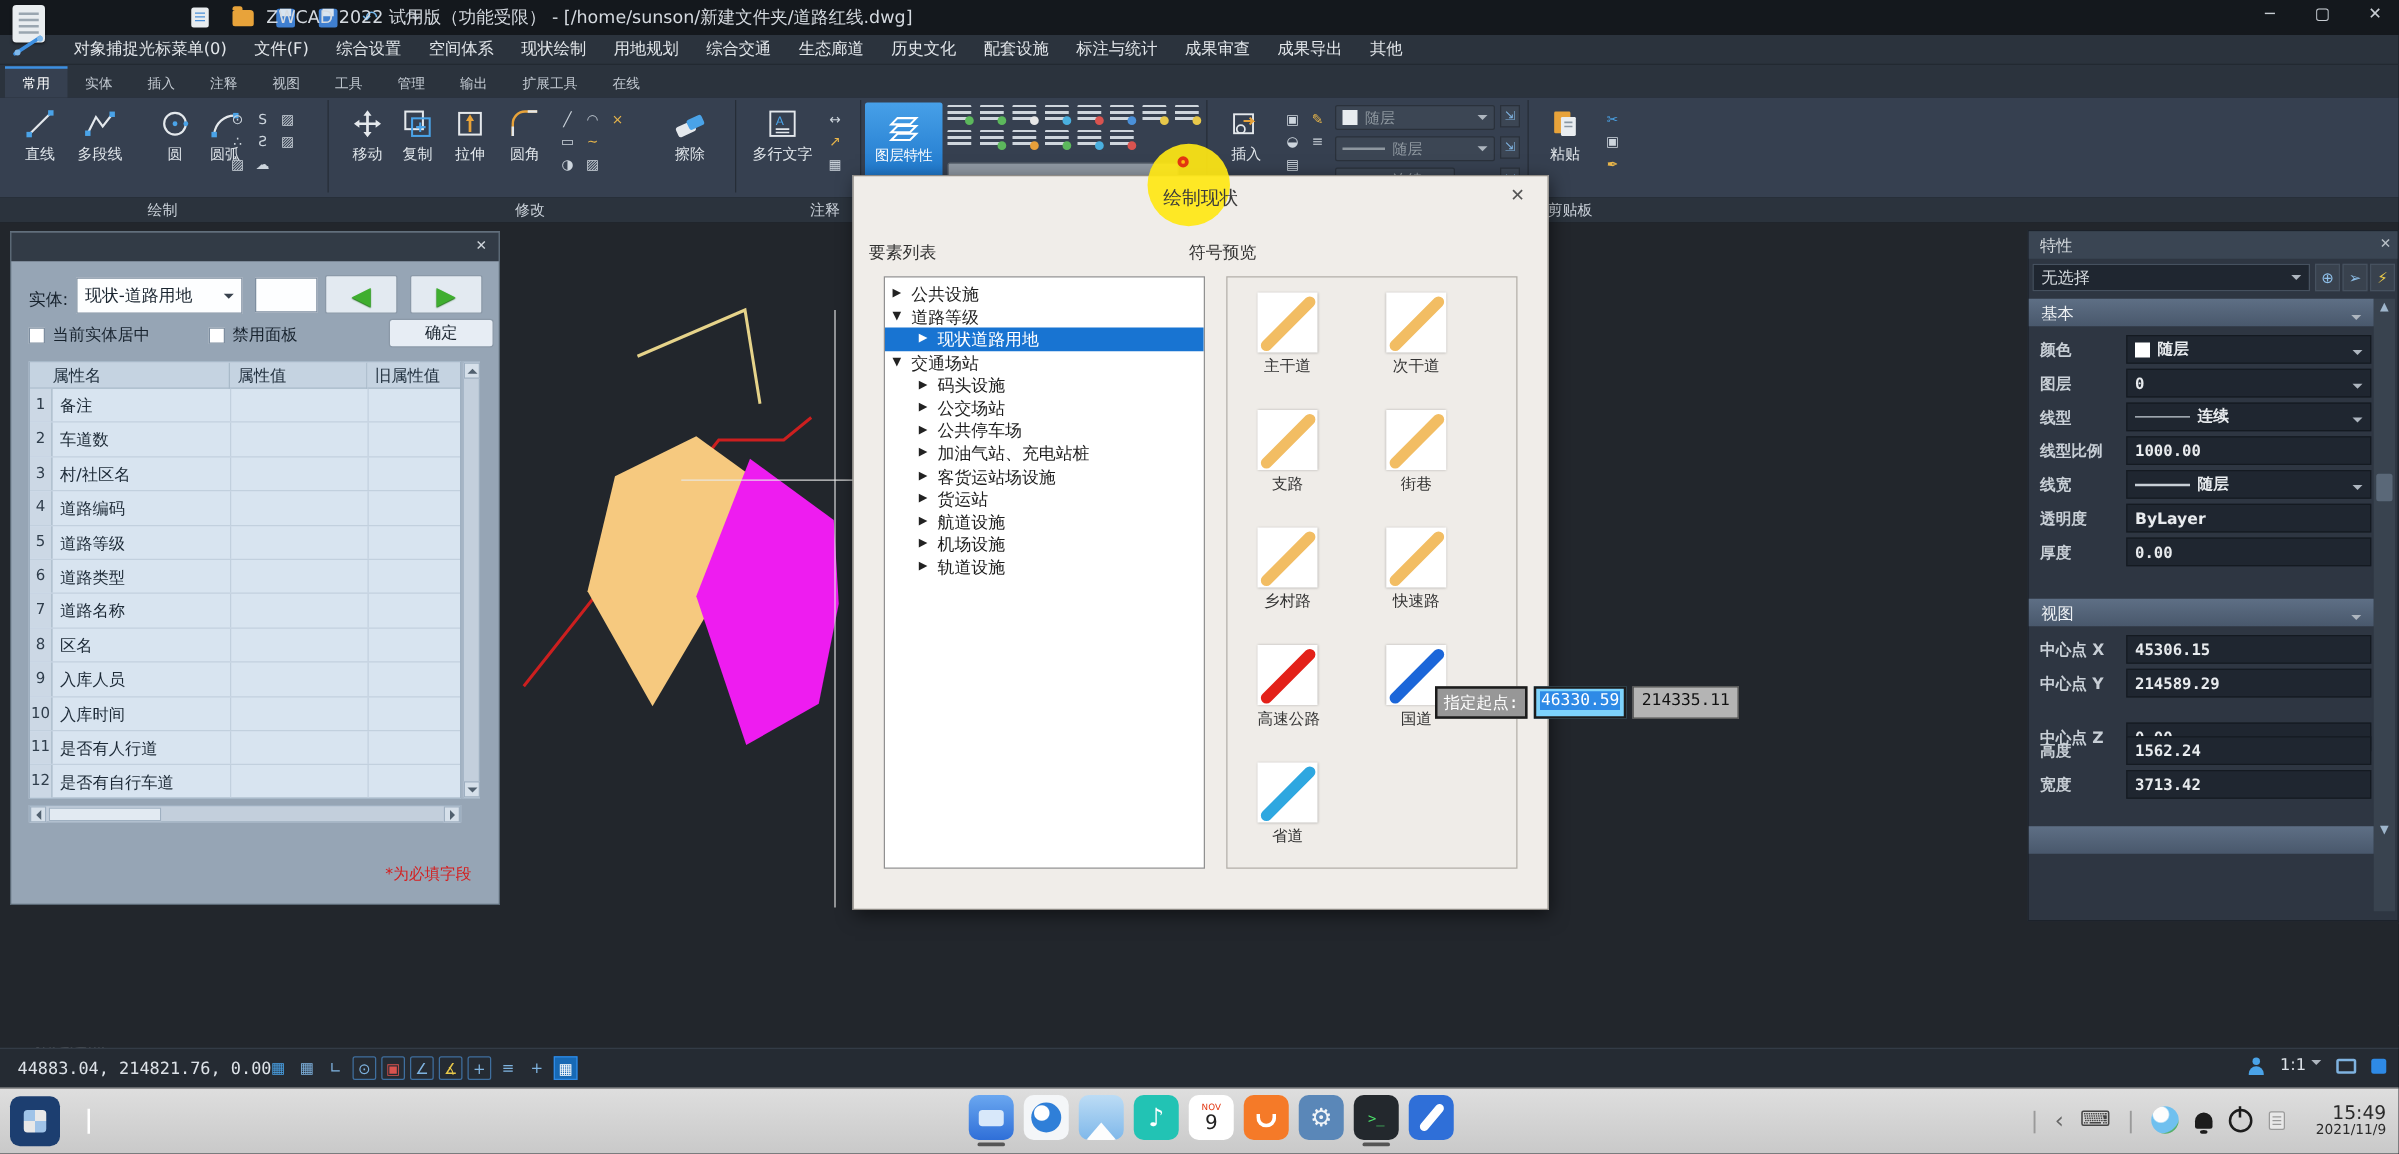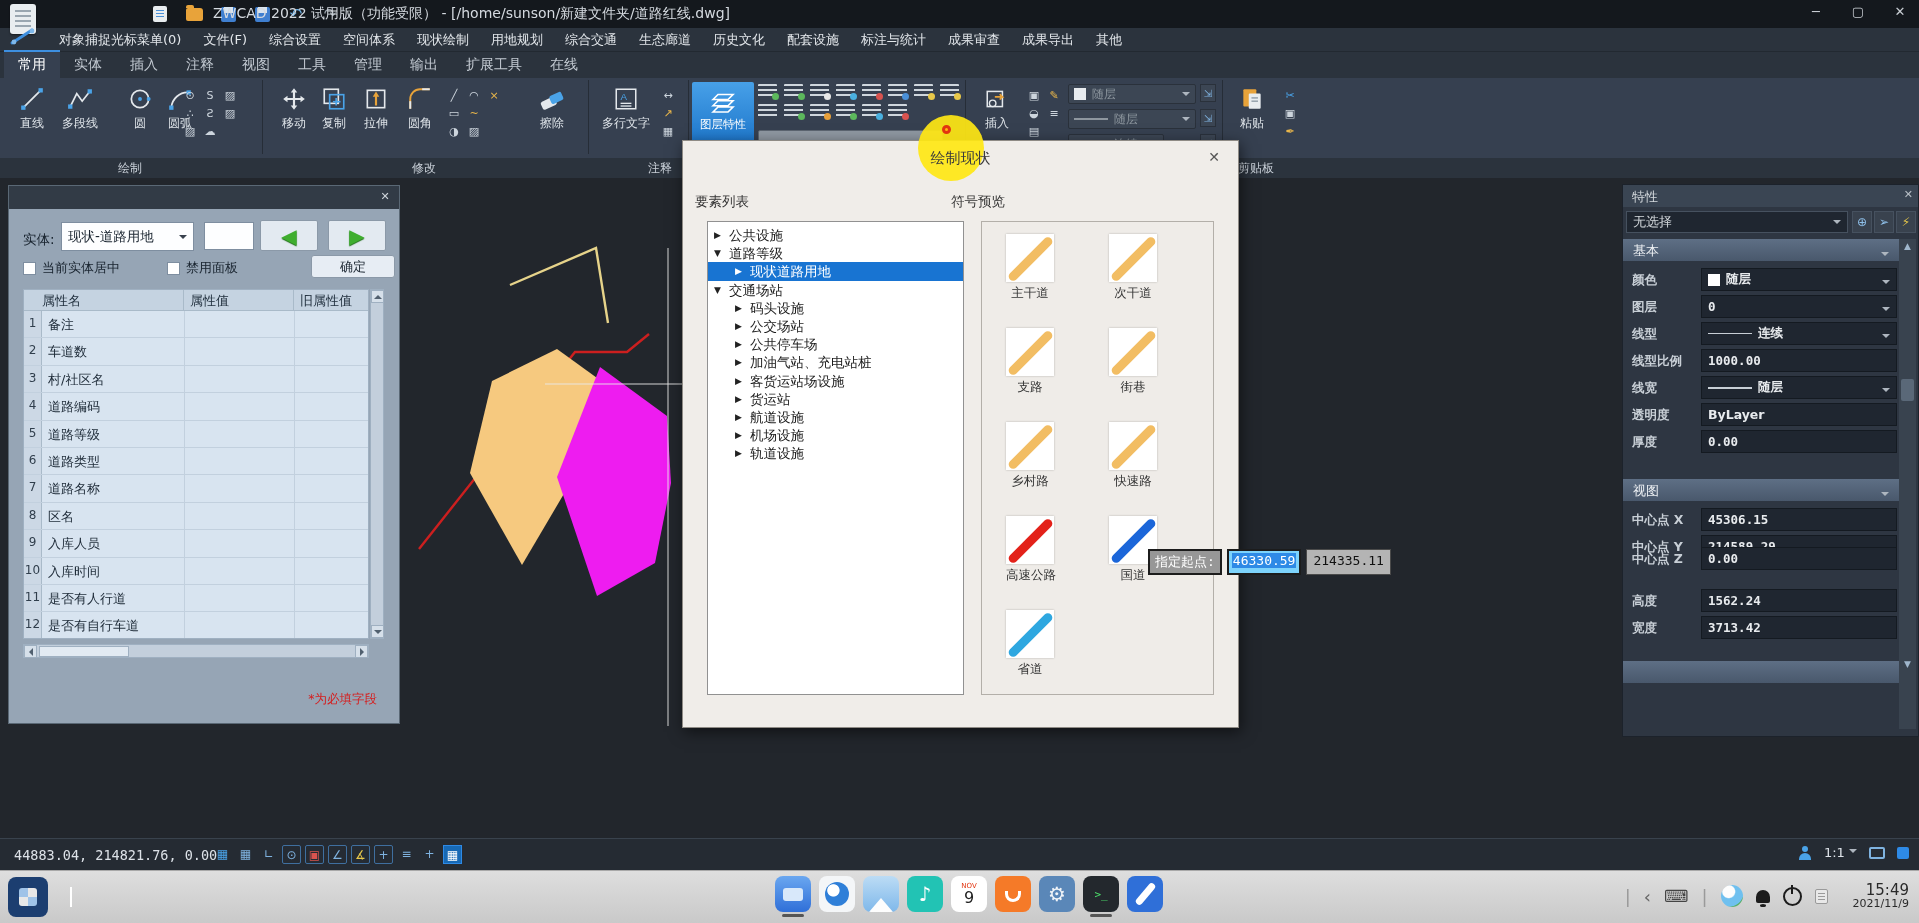--- a/index.html
+++ b/index.html
@@ -27,21 +27,21 @@
   .menu-item { color:#e2e6ea; font-size:13px; padding:0 11px; line-height:24px; white-space:nowrap; }
 
   
   #app-logo { left:6px; top:4px; width:38px; height:44px; z-index:6; }
   #app-logo .doc { position:absolute; left:4px; top:0; width:26px; height:30px; background:#e9edf0; border-radius:3px; box-shadow:0 1px 2px rgba(0,0,0,.5); }
   #app-logo .doc:after { content:""; position:absolute; left:5px; top:6px; width:16px; height:2px; background:#9aa6b0; box-shadow:0 5px 0 #9aa6b0,0 10px 0 #9aa6b0,0 15px 0 #9aa6b0; }
   #app-logo .zw { position:absolute; left:2px; top:22px; width:30px; height:20px; }
 
   
   #tabbar { left:0; top:52px; width:1919px; height:26px; background:#2b333d; display:flex; align-items:flex-end; padding-left:4px; }
-  .rtab { color:#c3cad2; font-size:14px; padding:4px 14px; }
+  .rtab { color:#c3cad2; font-size:11px; padding:4px 14px; }
   .rtab.active { background:#364050; color:#fff; border-top:2px solid #3d8fe0; }
 
   
   #ribbon { left:0; top:78px; width:1919px; height:80px; background:#364050; }
   #ribbon-strip { left:0; top:158px; width:1919px; height:20px; background:#2b333d; }
   .grp-label { position:absolute; top:2px; font-size:12px; color:#c9d0d8; }
   .vsep { position:absolute; top:2px; width:1px; height:74px; background:#262d37; }
   .bigbtn { position:absolute; top:4px; width:56px; height:72px; display:flex; flex-direction:column; align-items:center; color:#dfe4e9; font-size:12px; }
   .bigbtn svg { margin:4px 0 3px; }
   .bigbtn .lbl { white-space:nowrap;text-align:right; }
@@ -821,21 +821,21 @@
           <span class="pp-val num">
             <span class="vtxt">45306.15</span>
           </span>
         </div>
         <div class="pp-row" style="top: 349px;">
           <span class="pp-lbl">中心点 Y</span>
           <span class="pp-val num">
             <span class="vtxt">214589.29</span>
           </span>
         </div>
-        <div class="pp-row" style="top: 361px;">
+        <div class="pp-row" style="top: 392px;">
           <span class="pp-lbl">中心点 Z</span>
           <span class="pp-val num">
             <span class="vtxt">0.00</span>
           </span>
         </div>
         <div class="pp-row" style="top: 403px;">
           <span class="pp-lbl">高度</span>
           <span class="pp-val num">
             <span class="vtxt">1562.24</span>
           </span>

